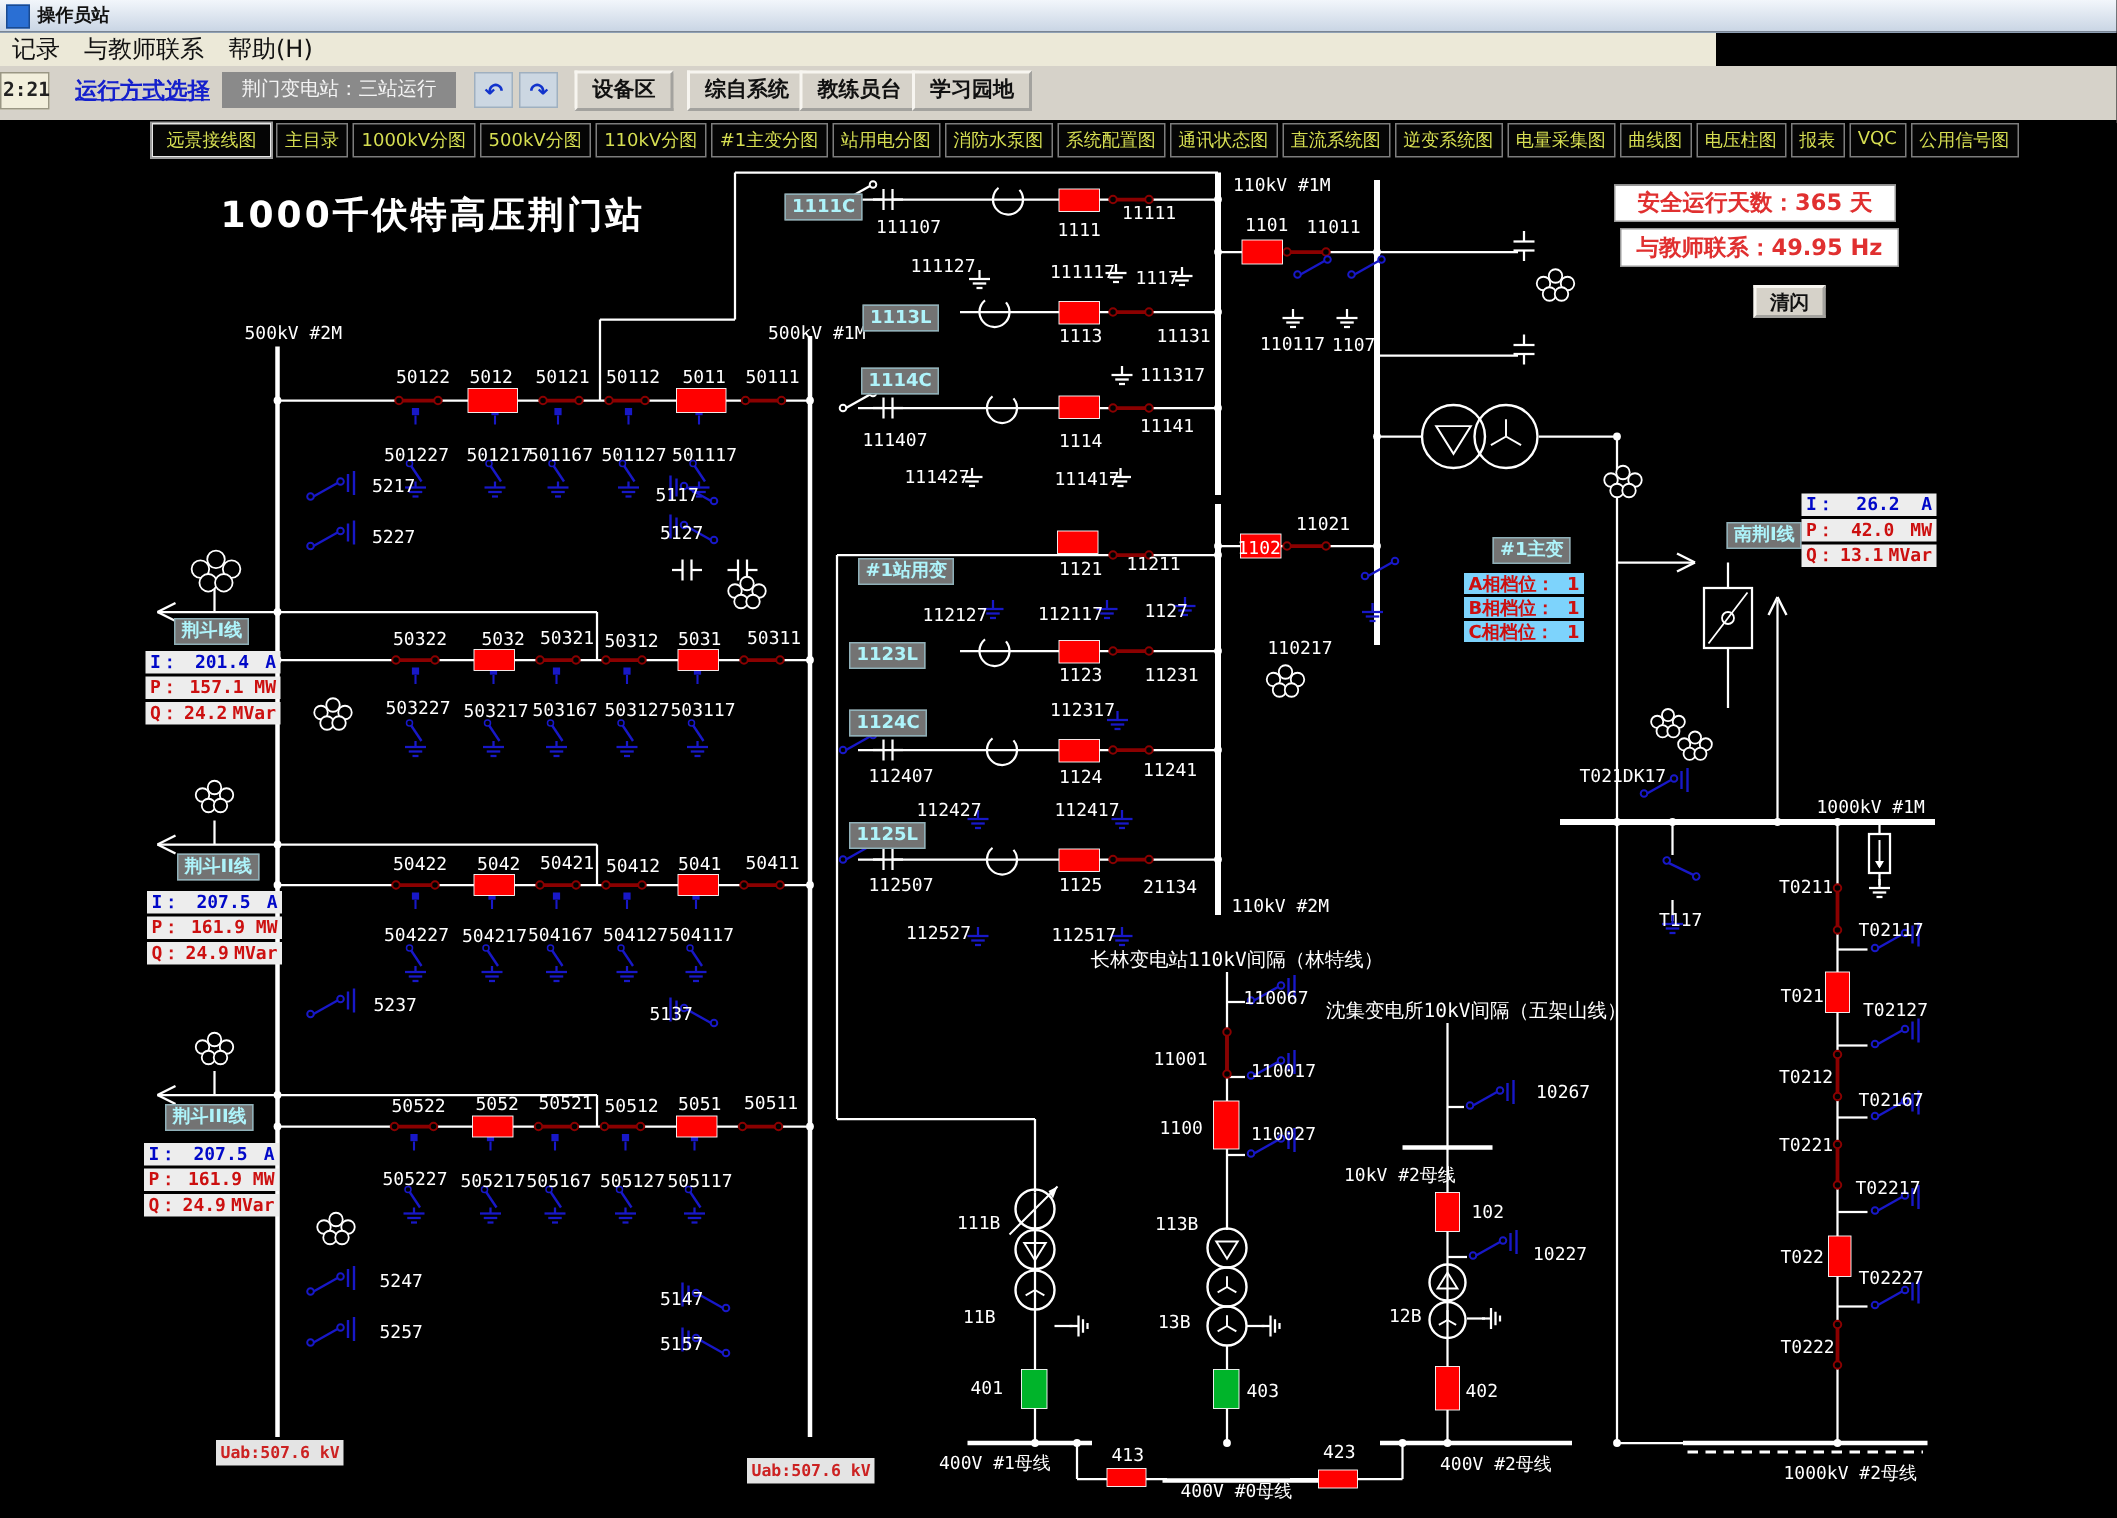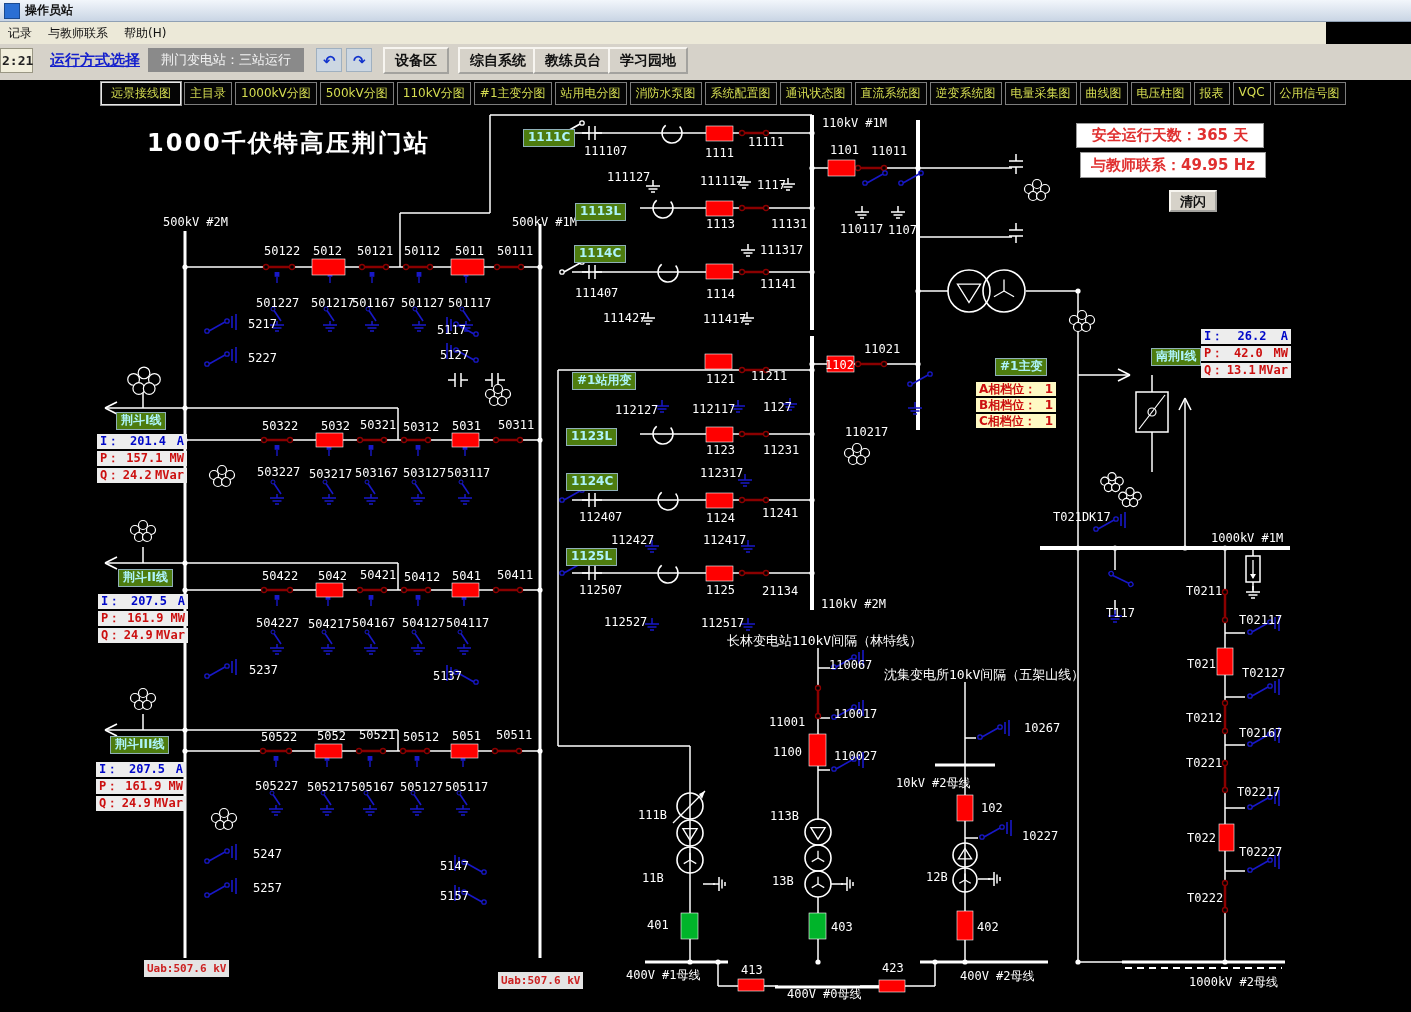--- a/index.html
+++ b/index.html
@@ -5,22 +5,22 @@
   html,body{margin:0;padding:0;}
   body{width:1411px;height:1012px;background:#000;overflow:hidden;position:relative;
        font-family:"DejaVu Sans",sans-serif;}
   
   .titlebar{position:absolute;left:0;top:0;width:1411px;height:22px;
     background:linear-gradient(#f2f6fb,#c9d5e4);border-bottom:1px solid #8fa0b4;
     display:flex;align-items:center;gap:5px;padding-left:4px;box-sizing:border-box;}
   .titlebar .appicon{width:14px;height:14px;background:#2a6fd4;border:1px solid #1a4a90;
     display:inline-block;}
   .titlebar .wtitle{font-weight:bold;font-size:12px;color:#111;}
-  .menubar{position:absolute;left:0;top:22px;width:1326px;height:22px;background:#ece9d8;
-    border-bottom:1px solid #c6c3b4;display:flex;align-items:center;font-size:12px;color:#111;}
+  .menubar{position:absolute;left:0;top:22px;width:1144px;height:22px;background:#ece9d8;
+    border-bottom:1px solid #c6c3b4;display:flex;align-items:center;font-size:16px;color:#111;}
   .menubar .mitem{padding:2px 8px;cursor:default;}
   .toolbar{position:absolute;left:0;top:44px;width:1411px;height:36px;background:#d6d2c9;
     border-bottom:2px solid #5a5a5a;}
   .timebox{position:absolute;left:0;top:4px;width:30px;height:23px;background:#f2efdc;
     border:1px solid #9a9784;font:bold 13px "DejaVu Sans Mono",monospace;color:#222;
     line-height:23px;text-align:left;padding-left:1px;}
   .modebtn{position:absolute;left:44px;top:6px;font:bold 15px "DejaVu Sans",sans-serif;
     color:#1520cc;text-decoration:underline;background:transparent;border:none;cursor:pointer;}
   .stationbox{position:absolute;left:148px;top:4px;width:156px;height:24px;background:#8a8a8a;
     color:#f4f4f4;font:13px "DejaVu Sans",sans-serif;text-align:center;line-height:24px;}
@@ -35,27 +35,27 @@
     border:1px solid #7d7d7d;padding:2px 5px;margin-right:3px;white-space:nowrap;cursor:pointer;}
   .tab.sel{border-color:#e8e8e8;box-shadow:0 0 0 1px #9a9a9a;padding:2px 9px;}
   
   #canvas{position:absolute;left:0;top:0;width:1411px;height:1012px;}
   #wires{position:absolute;left:0;top:0;}
   .lbl{position:absolute;color:#fff;font:12px "DejaVu Sans Mono","DejaVu Sans",monospace;
     line-height:1;white-space:nowrap;}
   .lbl.big{font-size:13px;}
   .dtitle{position:absolute;left:147px;top:127px;color:#fff;
     font:bold 24px "DejaVu Sans",sans-serif;letter-spacing:2px;}
-  .tag{position:absolute;background:#4d7c0f;color:#aef4fb;border:1px solid #8fb0b8;
+  .tag{position:absolute;background:#737373;color:#aef4fb;border:1px solid #8fb0b8;
     font:bold 12px "DejaVu Sans",sans-serif;padding:1px 4px;line-height:1.15;white-space:nowrap;}
   .prow{position:absolute;width:90px;height:15px;background:#ededed;box-sizing:border-box;
     font:bold 12px "DejaVu Sans Mono",monospace;line-height:15px;display:flex;
     justify-content:space-between;padding:0 3px;}
   .prow.b{color:#0008c8;} .prow.r{color:#cc1010;}
-  .taprow{position:absolute;width:80px;height:14px;background:#fef9c3;color:#cc1010;
+  .taprow{position:absolute;width:80px;height:14px;background:#7dd3fc;color:#cc1010;
     font:bold 12px "DejaVu Sans",sans-serif;line-height:14px;display:flex;
     justify-content:space-between;padding:0 3px;box-sizing:border-box;}
   .infobox{position:absolute;background:#fff;border:1px solid #999;color:#e03030;
     font:bold 15px "DejaVu Sans",sans-serif;text-align:center;}
   .clearbtn{position:absolute;left:1169px;top:190px;width:48px;height:22px;background:#d6d2c9;
     border:2px outset #f7f5f0;font:bold 13px "DejaVu Sans",sans-serif;color:#111;cursor:pointer;}
   .uab{position:absolute;background:#e4e4e4;color:#cc2222;
     font:bold 11px "DejaVu Sans Mono",monospace;padding:2px 3px;white-space:nowrap;}
 </style>
 </head>
@@ -1236,21 +1236,21 @@
       <div class="lbl" style="left: 703px; top: 534px;">112417</div>
       <div class="lbl" style="left: 762px; top: 507px;">11241</div>
       <div class="lbl" style="left: 579px; top: 584px;">112507</div>
       <div class="lbl" style="left: 604px; top: 616px;">112527</div>
       <div class="lbl" style="left: 706px; top: 584px;">1125</div>
       <div class="lbl" style="left: 701px; top: 617px;">112517</div>
       <div class="lbl" style="left: 762px; top: 585px;">21134</div>
       <div class="lbl" style="left: 821px; top: 598px;">110kV #2M</div>
       <div class="lbl big" style="left: 727px; top: 634px;">长林变电站110kV间隔（林特线）</div>
       <div class="lbl" style="left: 829px; top: 659px;">110067</div>
-      <div class="lbl" style="left: 769px; top: 716px;">11001</div>
+      <div class="lbl" style="left: 769px; top: 700px;">11001</div>
       <div class="lbl" style="left: 834px; top: 708px;">110017</div>
       <div class="lbl" style="left: 773px; top: 746px;">1100</div>
       <div class="lbl" style="left: 834px; top: 750px;">110027</div>
       <div class="lbl big" style="left: 884px; top: 668px;">沈集变电所10kV间隔（五架山线）</div>
       <div class="lbl" style="left: 1024px; top: 722px;">10267</div>
       <div class="lbl" style="left: 896px; top: 777px;">10kV #2母线</div>
       <div class="lbl" style="left: 981px; top: 802px;">102</div>
       <div class="lbl" style="left: 1022px; top: 830px;">10227</div>
       <div class="lbl" style="left: 638px; top: 809px;">111B</div>
       <div class="lbl" style="left: 642px; top: 872px;">11B</div>

